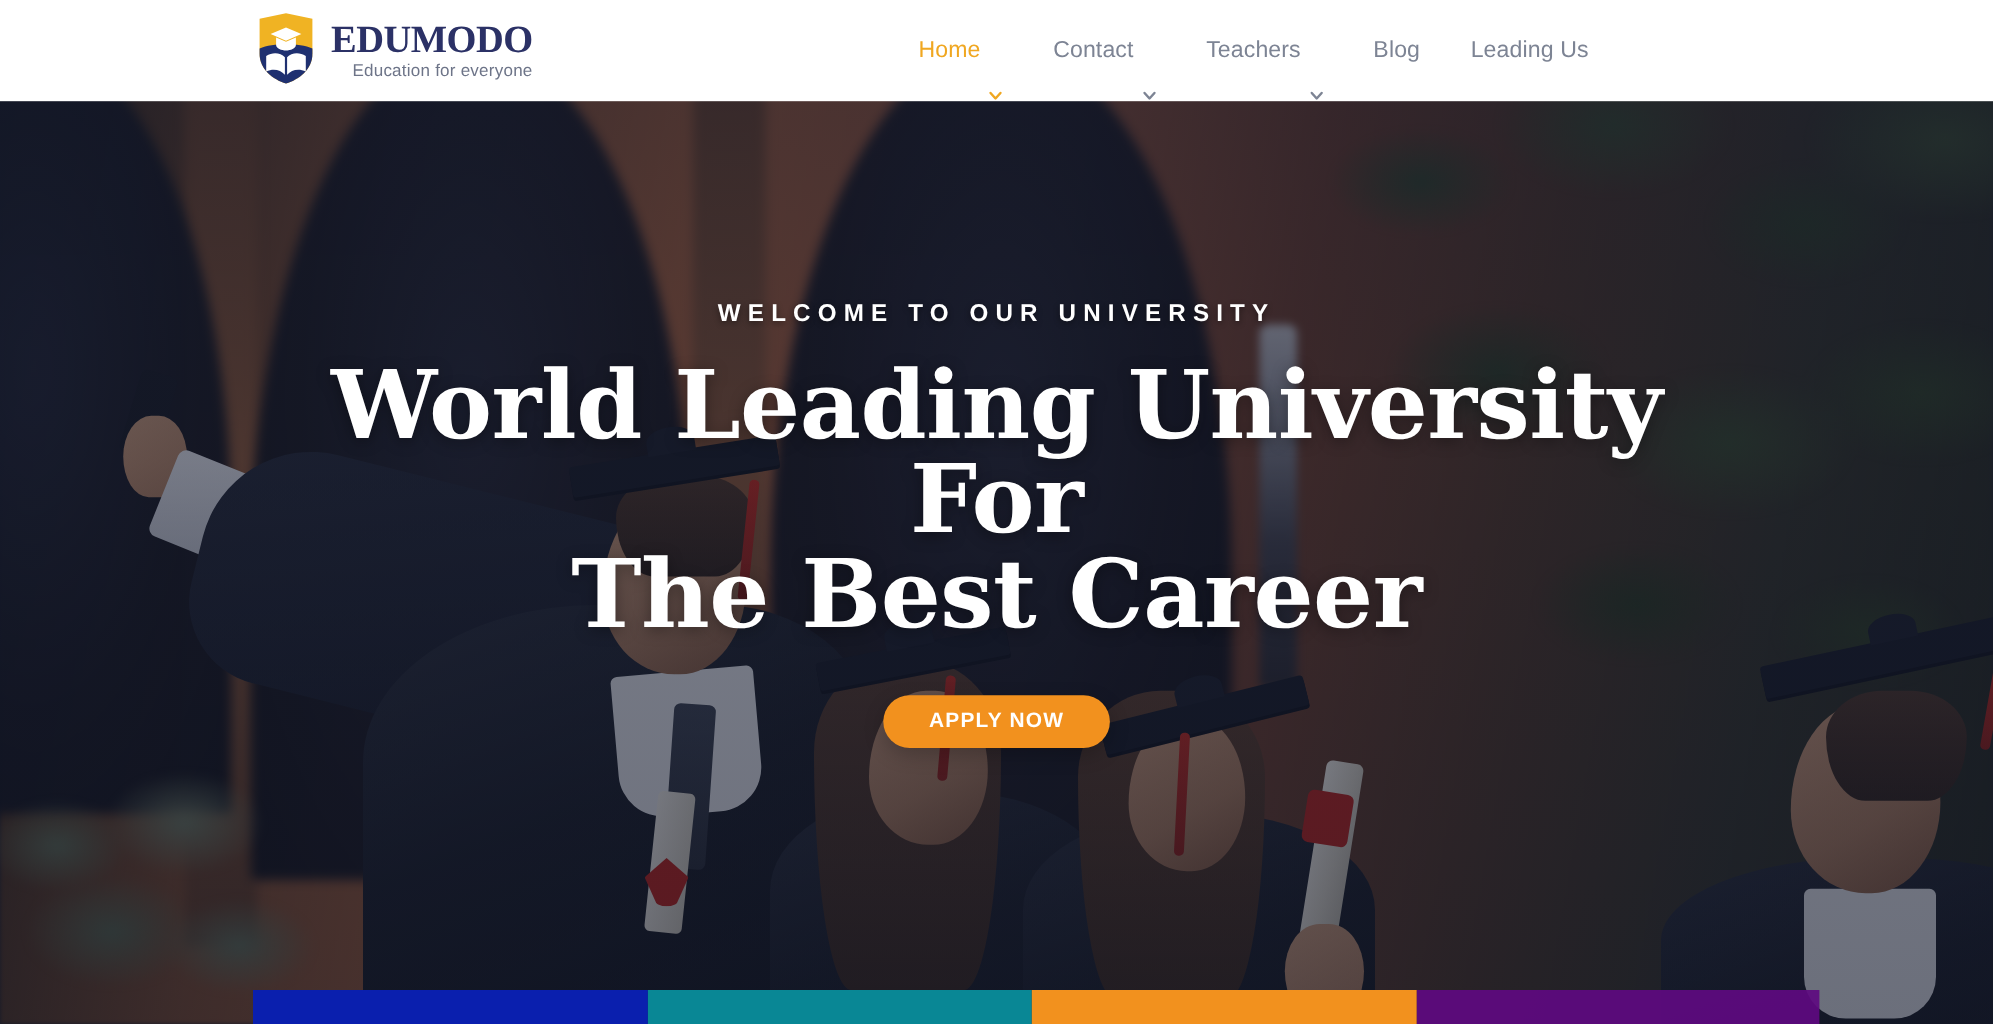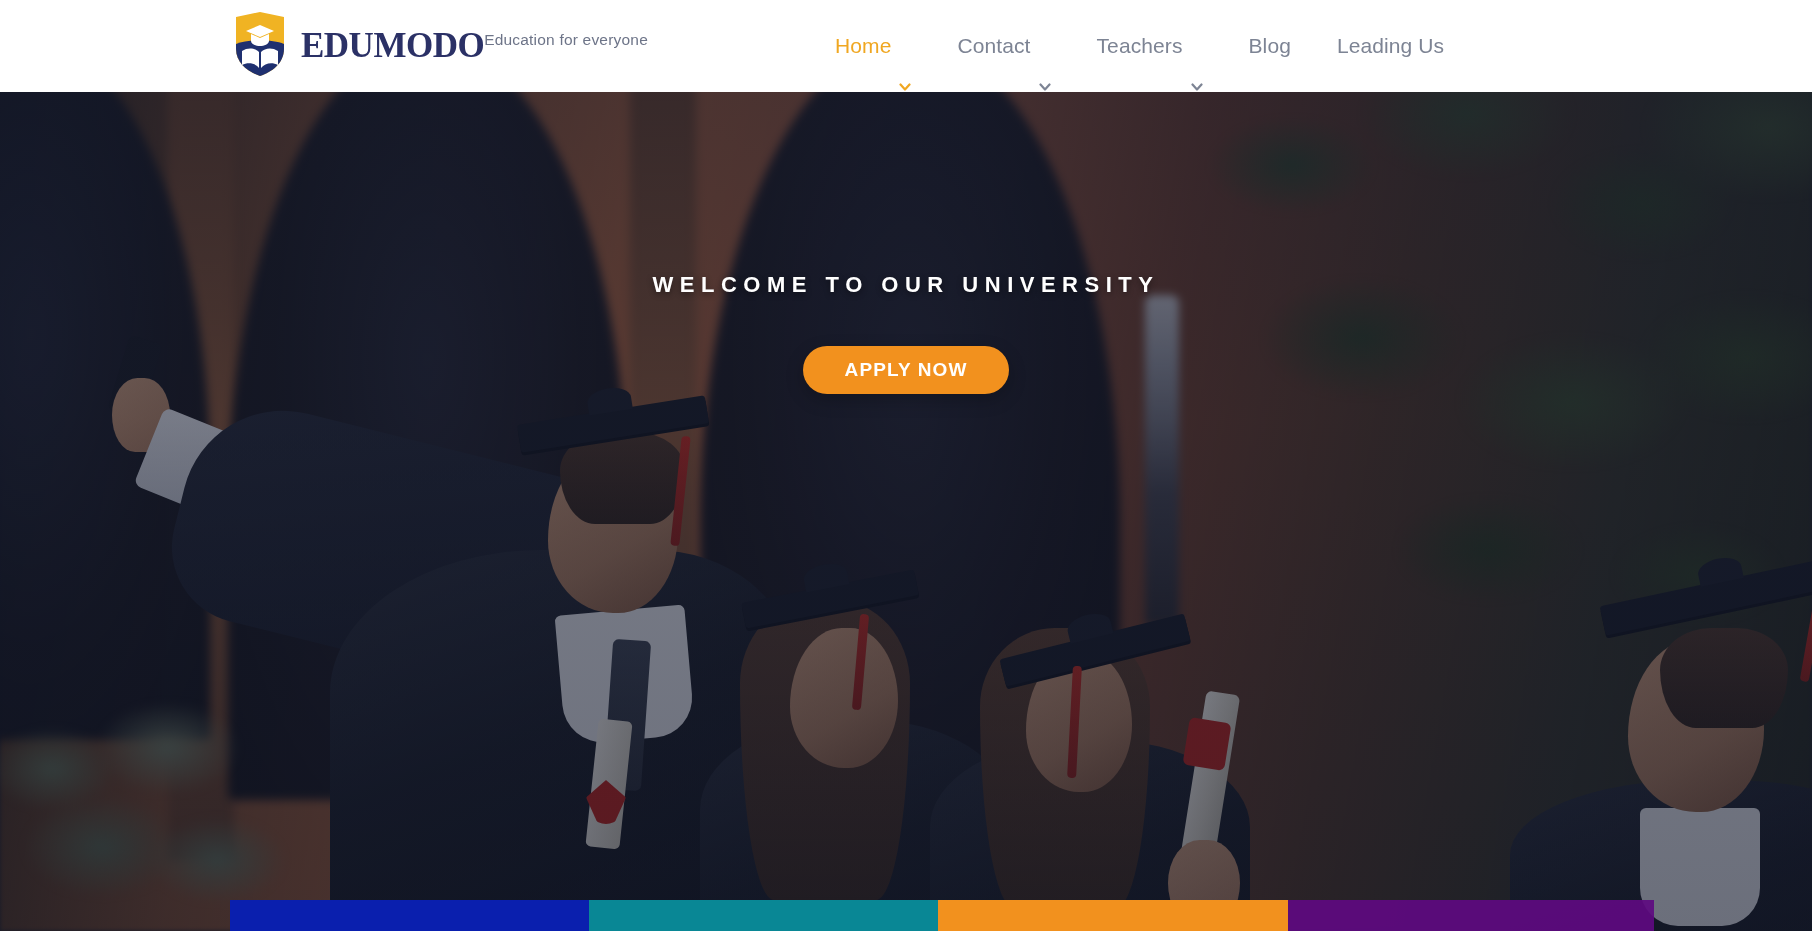--- a/index.html
+++ b/index.html
@@ -21,21 +21,21 @@
   }
   .brand {
     position:absolute; left:232px; top:11px;
     display:flex; align-items:center; gap:13px;
     text-decoration:none;
   }
   .brand-badge {
     width:56px; height:66px; position:relative; flex:0 0 auto;
   }
   .brand-badge svg { display:block; width:56px; height:66px; }
-  .brand-text { display:flex; flex-direction:row; justify-content:center; padding-top:2px; }
+  .brand-text { display:flex; flex-direction:column; justify-content:center; padding-top:2px; }
   .brand-name {
     font-family:"Liberation Serif", serif;
     font-weight:bold; font-size:35px; letter-spacing:-0.5px;
     color:#2b3166; line-height:1.0;
   }
   .brand-tag {
     font-size:15.5px; color:#6d7488; letter-spacing:0.2px;
     margin-top:4px; line-height:1;text-align:right;
   }
 
@@ -369,20 +369,25 @@
         <div class="tassel" style="left:1806px; top:528px; height:74px; transform:rotate(10deg);"></div>
       </div>
 
     </div>
   </div>
 
   <div class="hero-overlay"></div>
 
   <div class="hero-content">
     <div class="hero-eyebrow">WELCOME TO OUR UNIVERSITY</div>
+    <h1 class="hero-title">
+      <span>World Leading University For</span>
+      <br>
+      <span>The Best Career</span>
+    </h1>
     <button class="hero-cta">APPLY NOW</button>
   </div>
 
   <div class="color-bars">
     <div class="color-bar cb-1" style="background: rgb(10, 31, 174);"></div>
     <div class="color-bar cb-2" style="background: rgb(9, 135, 149);"></div>
     <div class="color-bar cb-3" style="background: rgb(242, 145, 30);"></div>
     <div class="color-bar cb-4" style="background: rgb(94, 10, 128);"></div>
   </div>
 

